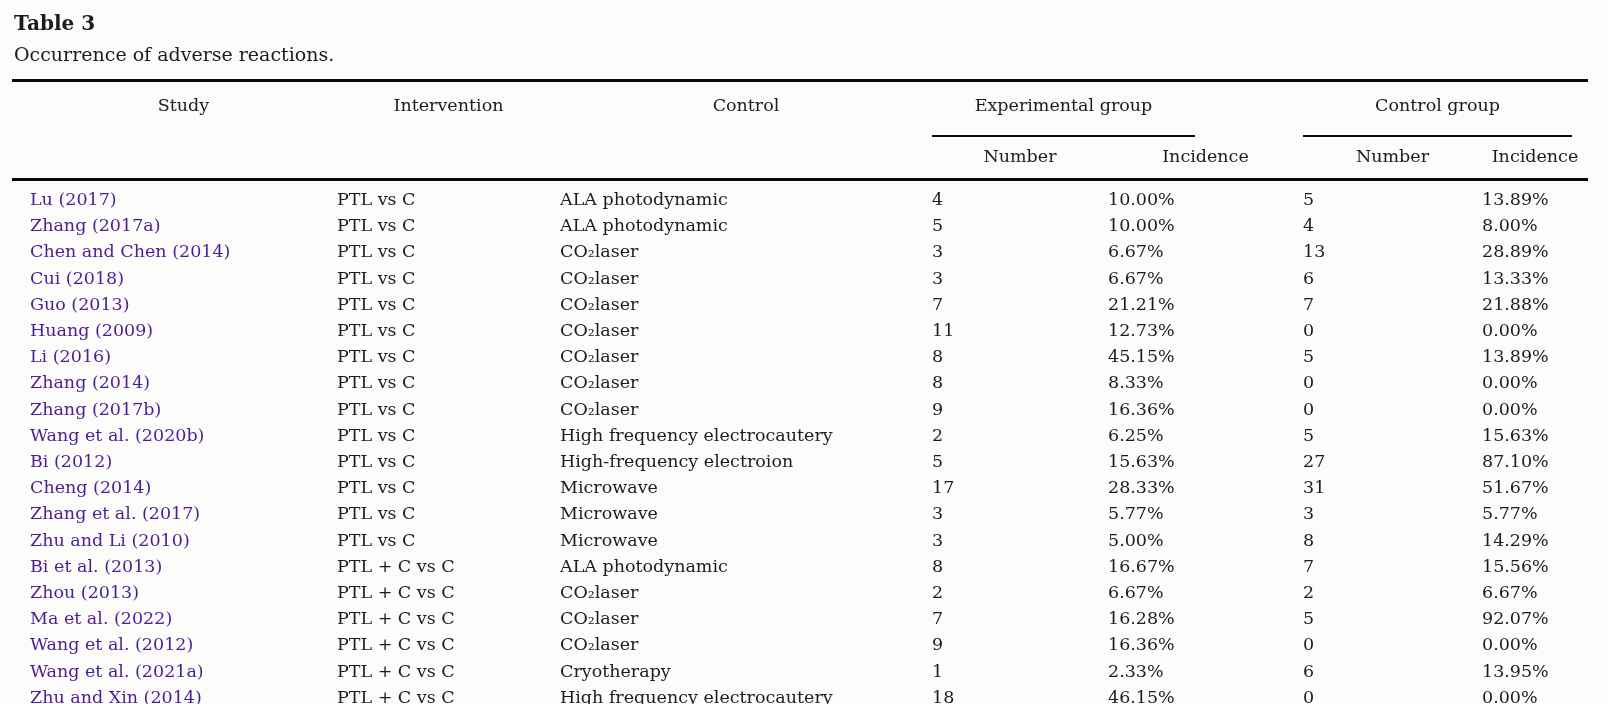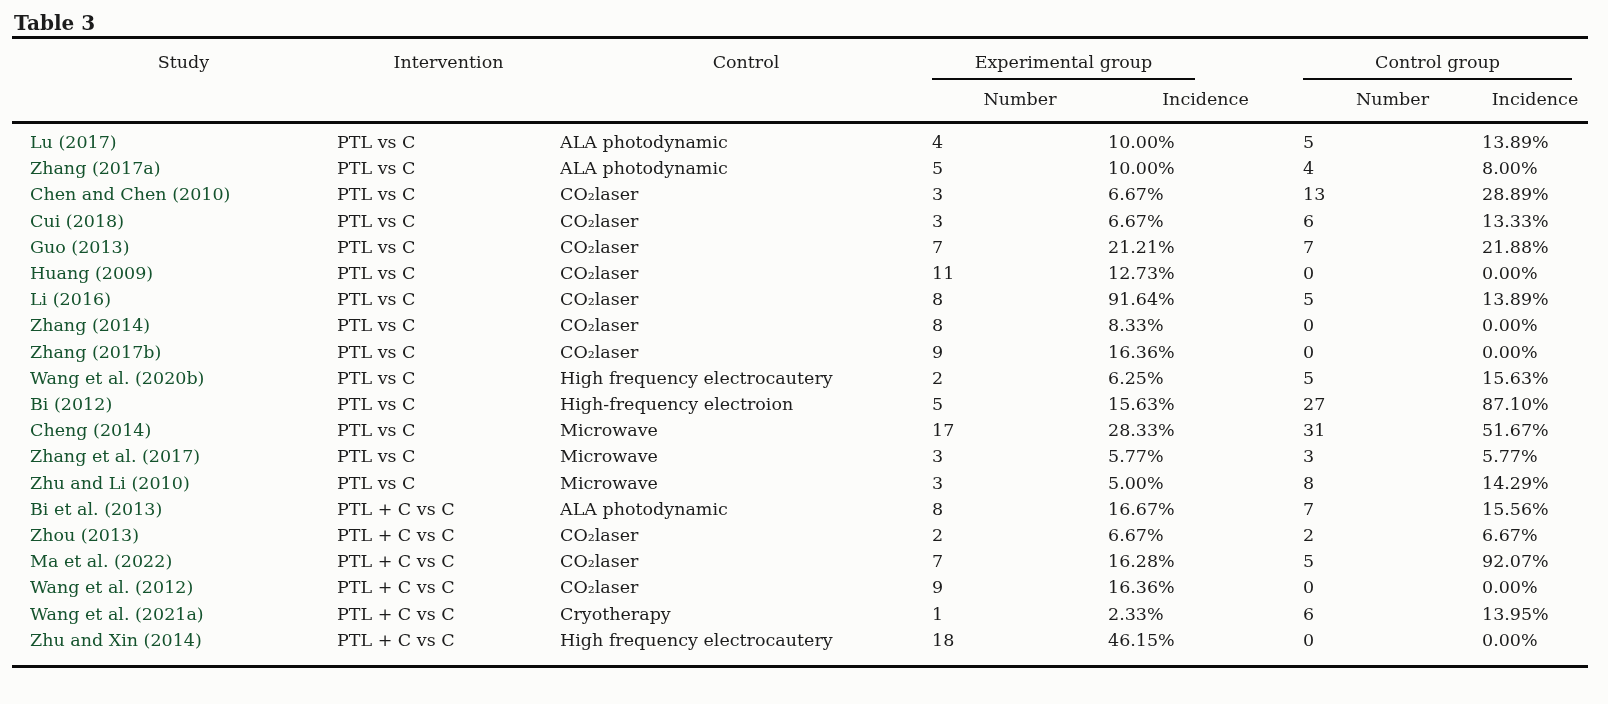--- a/index.html
+++ b/index.html
@@ -47,48 +47,49 @@
     font-weight: normal;
     text-align: center;
     vertical-align: top;
     padding: 0;
   }
   thead { border-bottom: 3px solid #0a0a0a; }
   tr.head-main th { padding-top: 13px; }
   th.first-col, td.first-col { padding-left: 18px; }
   th.spanner .spanner-inner {
     display: block;
-    padding-bottom: 6px;
+    padding-bottom: 20px;
     border-bottom: 2.5px solid #0a0a0a;
   }
   th.spanner-exp .spanner-inner  { margin-right: 108px; }
   th.spanner-ctrl .spanner-inner { margin-right: 16px; }
   tr.head-sub th {
     padding-top: 9px;
     padding-bottom: 12px;
   }
   tbody td {
     padding: 0;
     line-height: 26.2px;
     white-space: nowrap;
     overflow: hidden;
   }
   tbody tr:first-child td { padding-top: 5px; }
   tbody tr:last-child td  { padding-bottom: 12px; }
   a.study-link {
-    color: #14532d;
+    color: #4c1d95;
     text-decoration: none;
     cursor: pointer;
   }
 </style>
 </head>
 <body>
 
 <div class="page">
   <div class="table-title">Table 3</div>
+  <div class="table-caption">Occurrence of adverse reactions.</div>
 
   <table class="adv-table">
     <colgroup>
       <col class="c-study">
       <col class="c-intervention">
       <col class="c-control">
       <col class="c-exp-num">
       <col class="c-exp-inc">
       <col class="c-ctrl-num">
       <col class="c-ctrl-inc">
@@ -130,21 +131,21 @@
     </td>
     <td>PTL vs C</td>
     <td>ALA photodynamic</td>
     <td>5</td>
     <td>10.00%</td>
     <td>4</td>
     <td>8.00%</td>
   </tr>
         <tr>
     <td class="first-col">
-      <a class="study-link">Chen and Chen (2010)</a>
+      <a class="study-link">Chen and Chen (2014)</a>
     </td>
     <td>PTL vs C</td>
     <td>CO₂laser</td>
     <td>3</td>
     <td>6.67%</td>
     <td>13</td>
     <td>28.89%</td>
   </tr>
         <tr>
     <td class="first-col">
@@ -179,21 +180,21 @@
     <td>0</td>
     <td>0.00%</td>
   </tr>
         <tr>
     <td class="first-col">
       <a class="study-link">Li (2016)</a>
     </td>
     <td>PTL vs C</td>
     <td>CO₂laser</td>
     <td>8</td>
-    <td>91.64%</td>
+    <td>45.15%</td>
     <td>5</td>
     <td>13.89%</td>
   </tr>
         <tr>
     <td class="first-col">
       <a class="study-link">Zhang (2014)</a>
     </td>
     <td>PTL vs C</td>
     <td>CO₂laser</td>
     <td>8</td>

